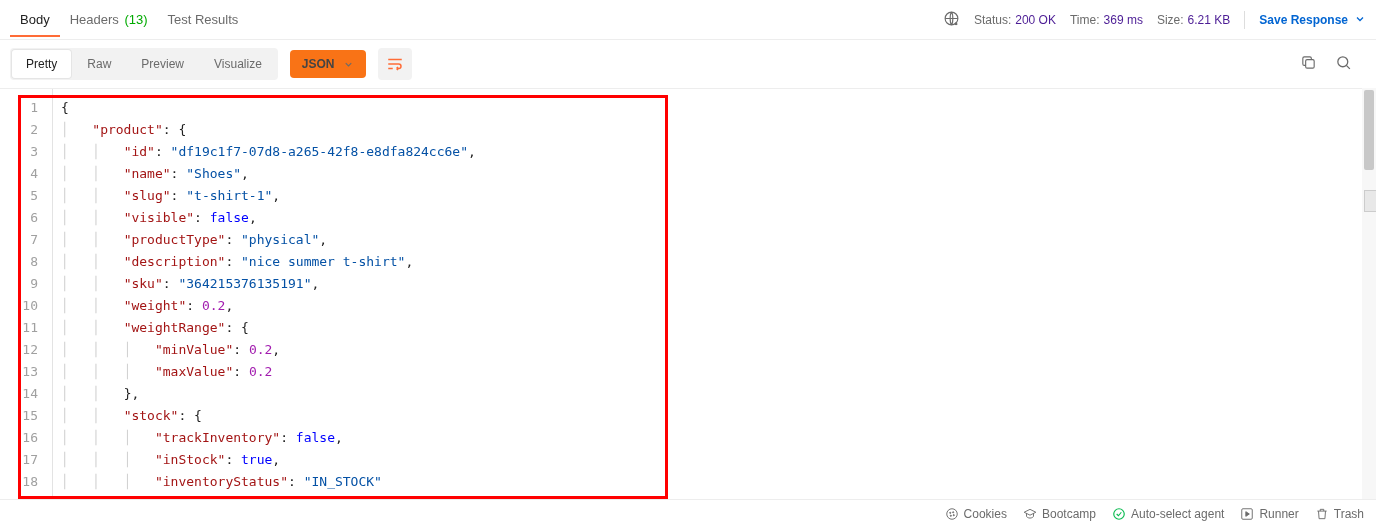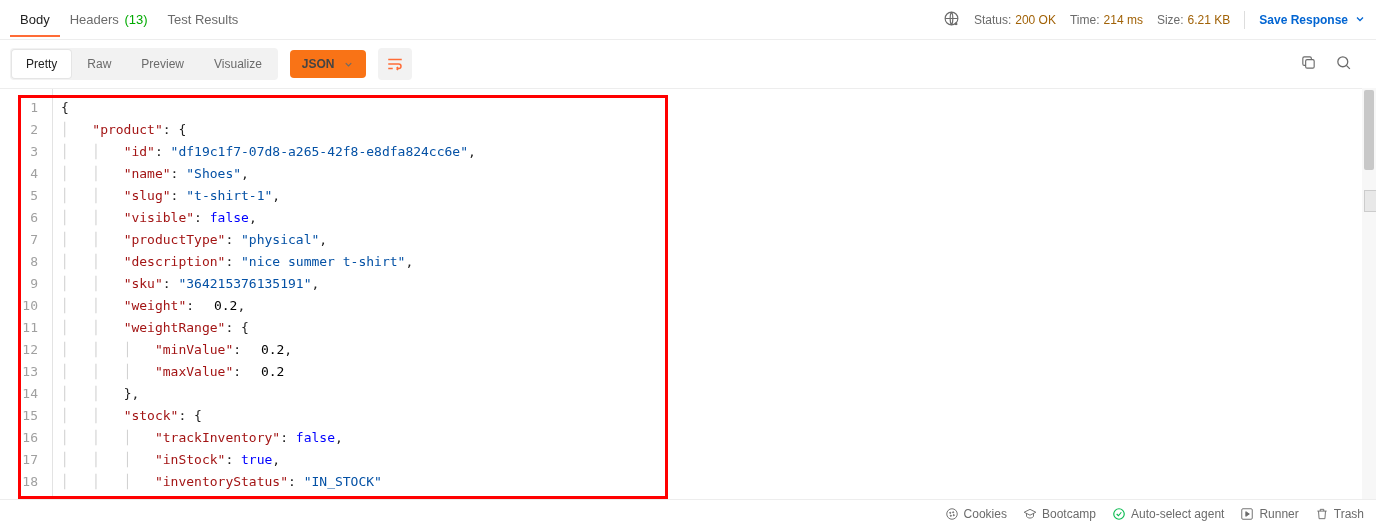--- a/index.html
+++ b/index.html
@@ -39,21 +39,21 @@
       margin-left: 2px;
     }
     .top-right {
       margin-left: auto;
       display: flex;
       align-items: center;
       gap: 14px;
       font-size: 12px;
       color: #6b6b6b;
     }
-    .status-val-ok { color: #a16207; }
+    .status-val-ok { color: #4c1d95; }
     .divider-v {
       width: 1px;
       height: 18px;
       background: #ddd;
     }
     .save-response {
       color: #0265d2;
       font-weight: 600;
       display: flex;
       align-items: flex-start;
@@ -160,21 +160,21 @@
       background: #e3e3e3;
       margin-right: 0px;
     }
     .code-lines {
       padding: 8px 0 0 8px;
       white-space: pre;
       color: #212121;
     }
     .tok-key { color: #a31515; }
     .tok-str { color: #0451a5; }
-    .tok-num { color: #000000; margin-left: 12px; }
+    .tok-num { color: #a21caf; }
     .tok-bool { color: #0000ff; }
     .tok-punc { color: #212121; }
     .guide { color: #d0d0d0; }
 
     
     .scrollbar-track {
       position: absolute;
       right: 0;
       top: 88px;
       width: 14px;
@@ -241,21 +241,21 @@
     <span class="icon-btn">
       <svg width="17" height="17" viewBox="0 0 24 24" fill="none" stroke="#6b6b6b" stroke-width="1.6">
           <circle cx="12" cy="12" r="9"></circle>
           <path d="M3 12h18M12 3c2.5 3 2.5 15 0 18M12 3c-2.5 3-2.5 15 0 18"></path>
           <path d="M17 18l3 3m0-3l-3 3" stroke="#6b6b6b"></path>
         </svg>
     </span>
     <span>Status:</span>
     <span class="status-val-ok" style="margin-left:-10px">200 OK</span>
     <span>Time:</span>
-    <span class="status-val-ok" style="margin-left:-10px">214 ms</span>
+    <span class="status-val-ok" style="margin-left:-10px">369 ms</span>
     <span>Size:</span>
     <span class="status-val-ok" style="margin-left:-10px">6.21 KB</span>
     <div class="divider-v"></div>
     <div class="save-response">
       <span>Save Response</span>
       <svg width="12" height="12" viewBox="0 0 24 24" fill="none" stroke="#0265d2" stroke-width="2.5">
           <path d="M6 9l6 6 6-6"></path>
         </svg>
     </div>
   </div>

